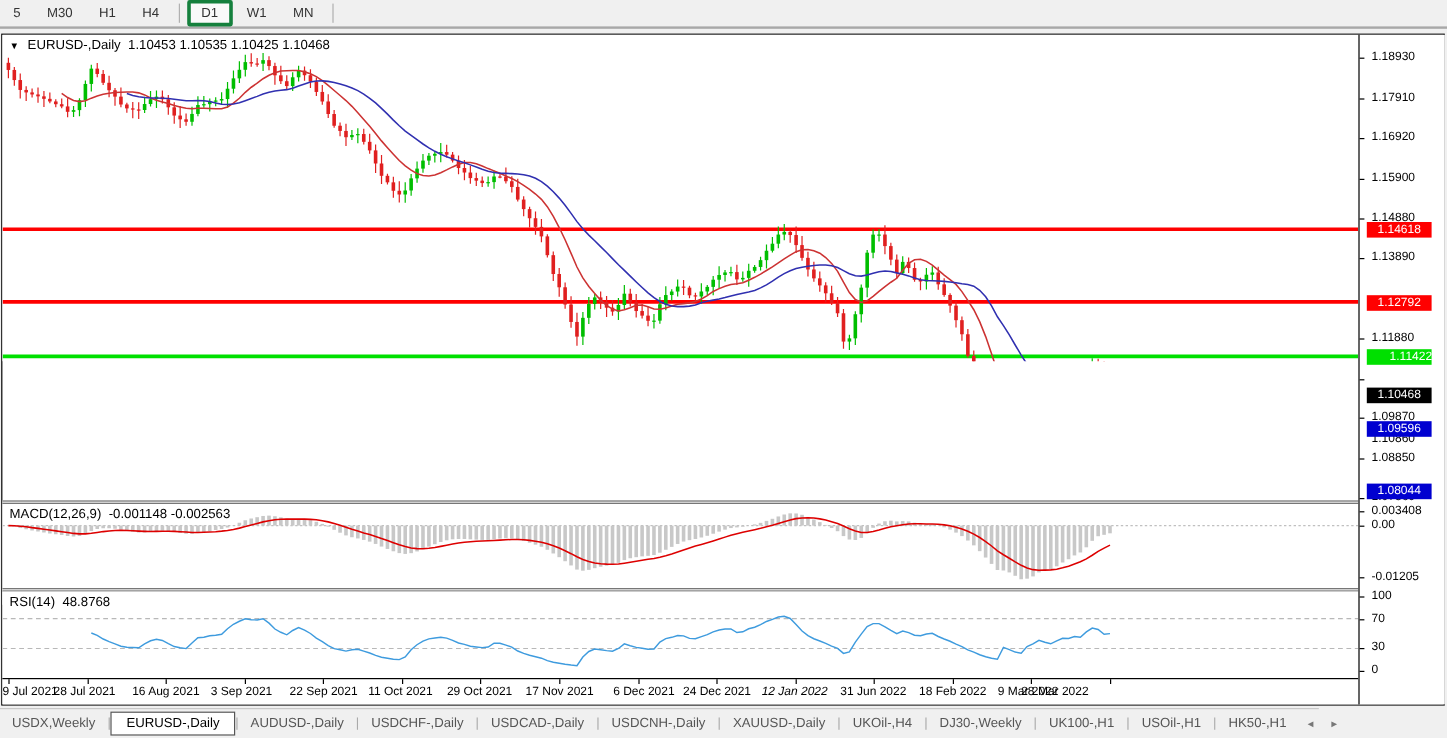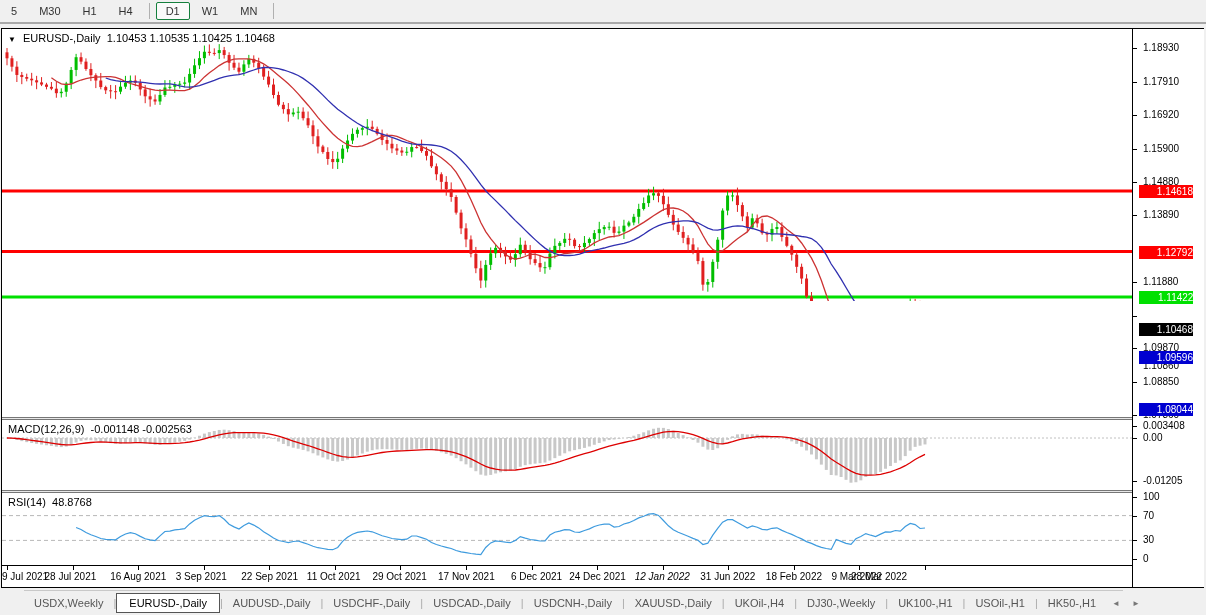--- a/index.html
+++ b/index.html
@@ -5,21 +5,21 @@
   * { margin:0; padding:0; box-sizing:border-box; }
   html,body { width:1206px; height:615px; overflow:hidden; background:#f0f0f0;
               font-family:"Liberation Sans", sans-serif; }
 
   
   .toolbar { position:absolute; left:0; top:0; width:1206px; height:24px;
              background:#f0f0f0; border-bottom:2px solid #a8a8a8;
              display:flex; align-items:center; }
   .tf-btn { font-size:11px; color:#333; padding:2px 9px; margin:0 1px;
             border:1px solid transparent; cursor:default; }
-  .tf-btn.active { background:#fafafa; border:1px solid #15803d; border-radius:2px; }
+  .tf-btn.active { background:#fafafa; border:3px solid #15803d; border-radius:2px; }
   .tf-sep { width:1px; height:16px; background:#b0b0b0; margin:0 5px; }
 
   
   .chart-window { position:absolute; left:1px; top:28px; width:1203px; height:560px;
                   background:#fff; border:1px solid #000; }
   .panel { position:absolute; left:0; width:1130px; overflow:hidden; background:#fff; }
   .panel svg { position:absolute; left:0; top:0; }
   .panel-title { position:absolute; left:6px; top:3px; font-size:11px; color:#000;
                  z-index:5; white-space:nowrap; }
   .panel-title .tri { font-size:8px; margin-right:4px; }
@@ -31,25 +31,25 @@
                background:#fff; border-top:1px solid #000; }
   .date-label { position:absolute; top:5px; font-size:10px; color:#000; white-space:nowrap; }
   .date-tick { position:absolute; top:0; width:1px; height:4px; background:#000; }
 
   
   .price-axis { position:absolute; left:1130px; top:0; width:72px; height:558px;
                 background:#fff; border-left:1px solid #000; }
   .tick-label { position:absolute; left:10px; font-size:10px; color:#000; white-space:nowrap; }
   .tick-mark  { position:absolute; left:0; width:4px; height:1px; background:#000; }
   .price-badge { position:absolute; left:6px; width:54px; height:13px; font-size:10px;
-                 color:#fff; text-align:right; line-height:13px; }
+                 color:#fff; text-align:center; line-height:13px; }
 
   
   .tabbar { position:absolute; left:0; top:590px; width:1099px; height:25px;
-            background:#f0f0f0; display:flex; align-items:center; border-top:1px solid #c8c8c8;margin-left:24px; }
+            background:#f0f0f0; display:flex; align-items:center; border-top:1px solid #c8c8c8; }
   .tab { font-size:11px; color:#555; padding:3px 10px; white-space:nowrap; cursor:default; }
   .tab.active { background:#fff; color:#000; border:1px solid #555; padding:3px 12px; }
   .tab-sep { color:#aaa; font-size:11px; }
   .tab-scroll { font-size:8px; color:#777; padding:0 6px; }
 </style>
 </head>
 <body>
 
 <div class="toolbar" id="toolbar">
     <div class="tf-btn">5</div>

